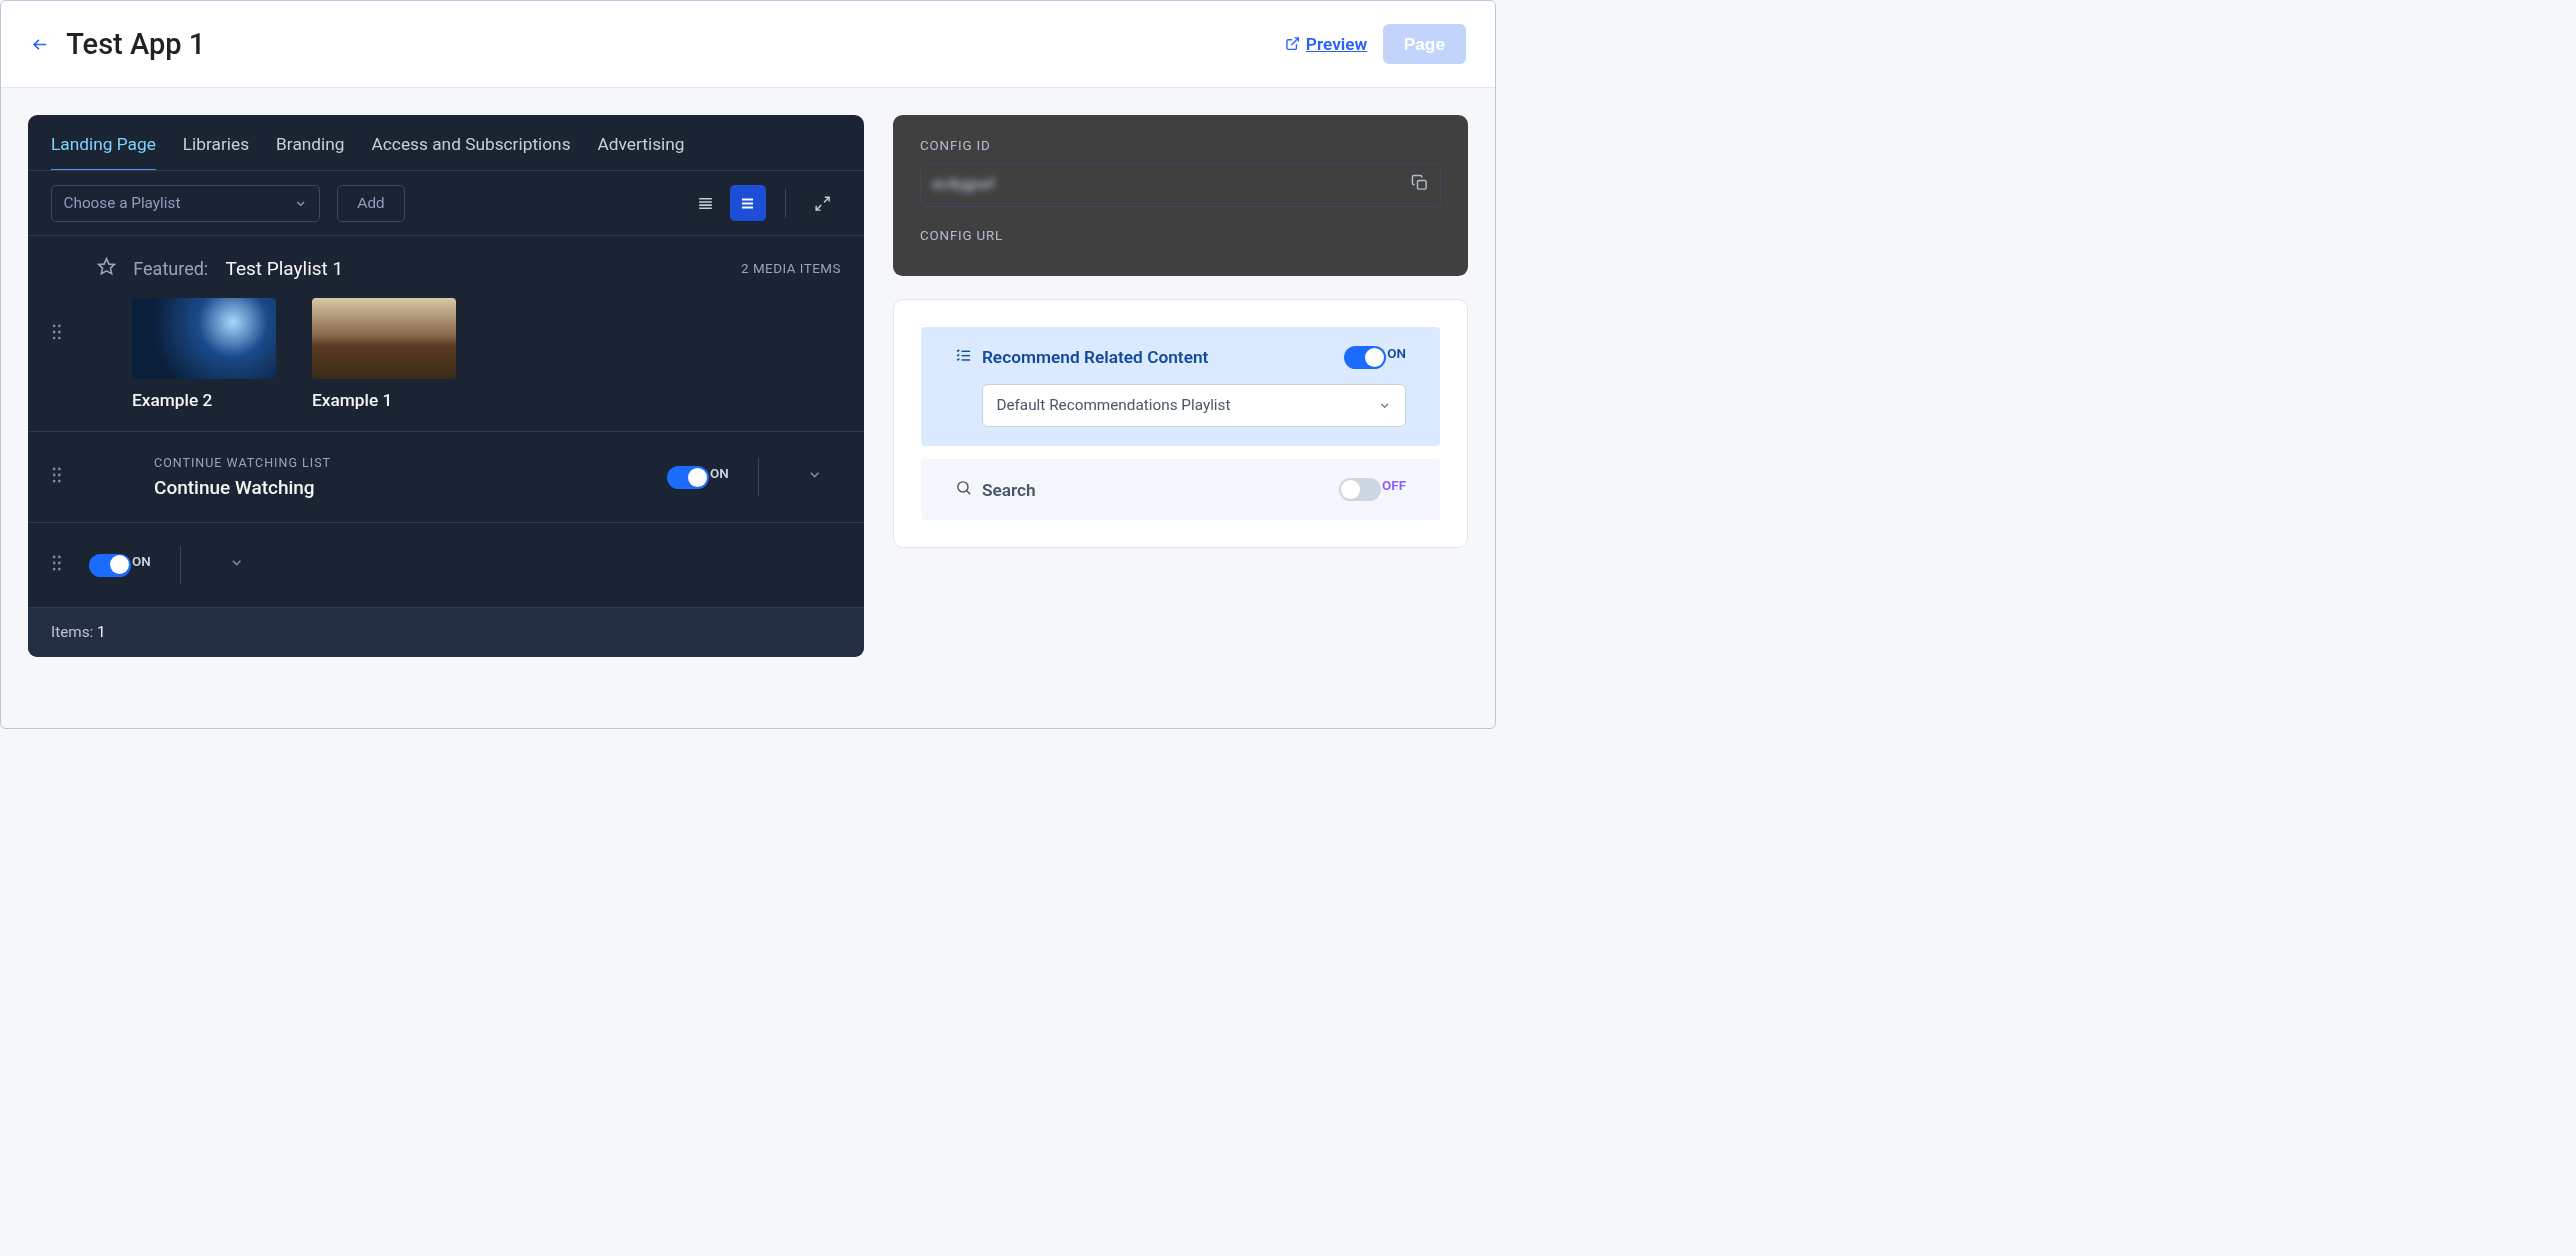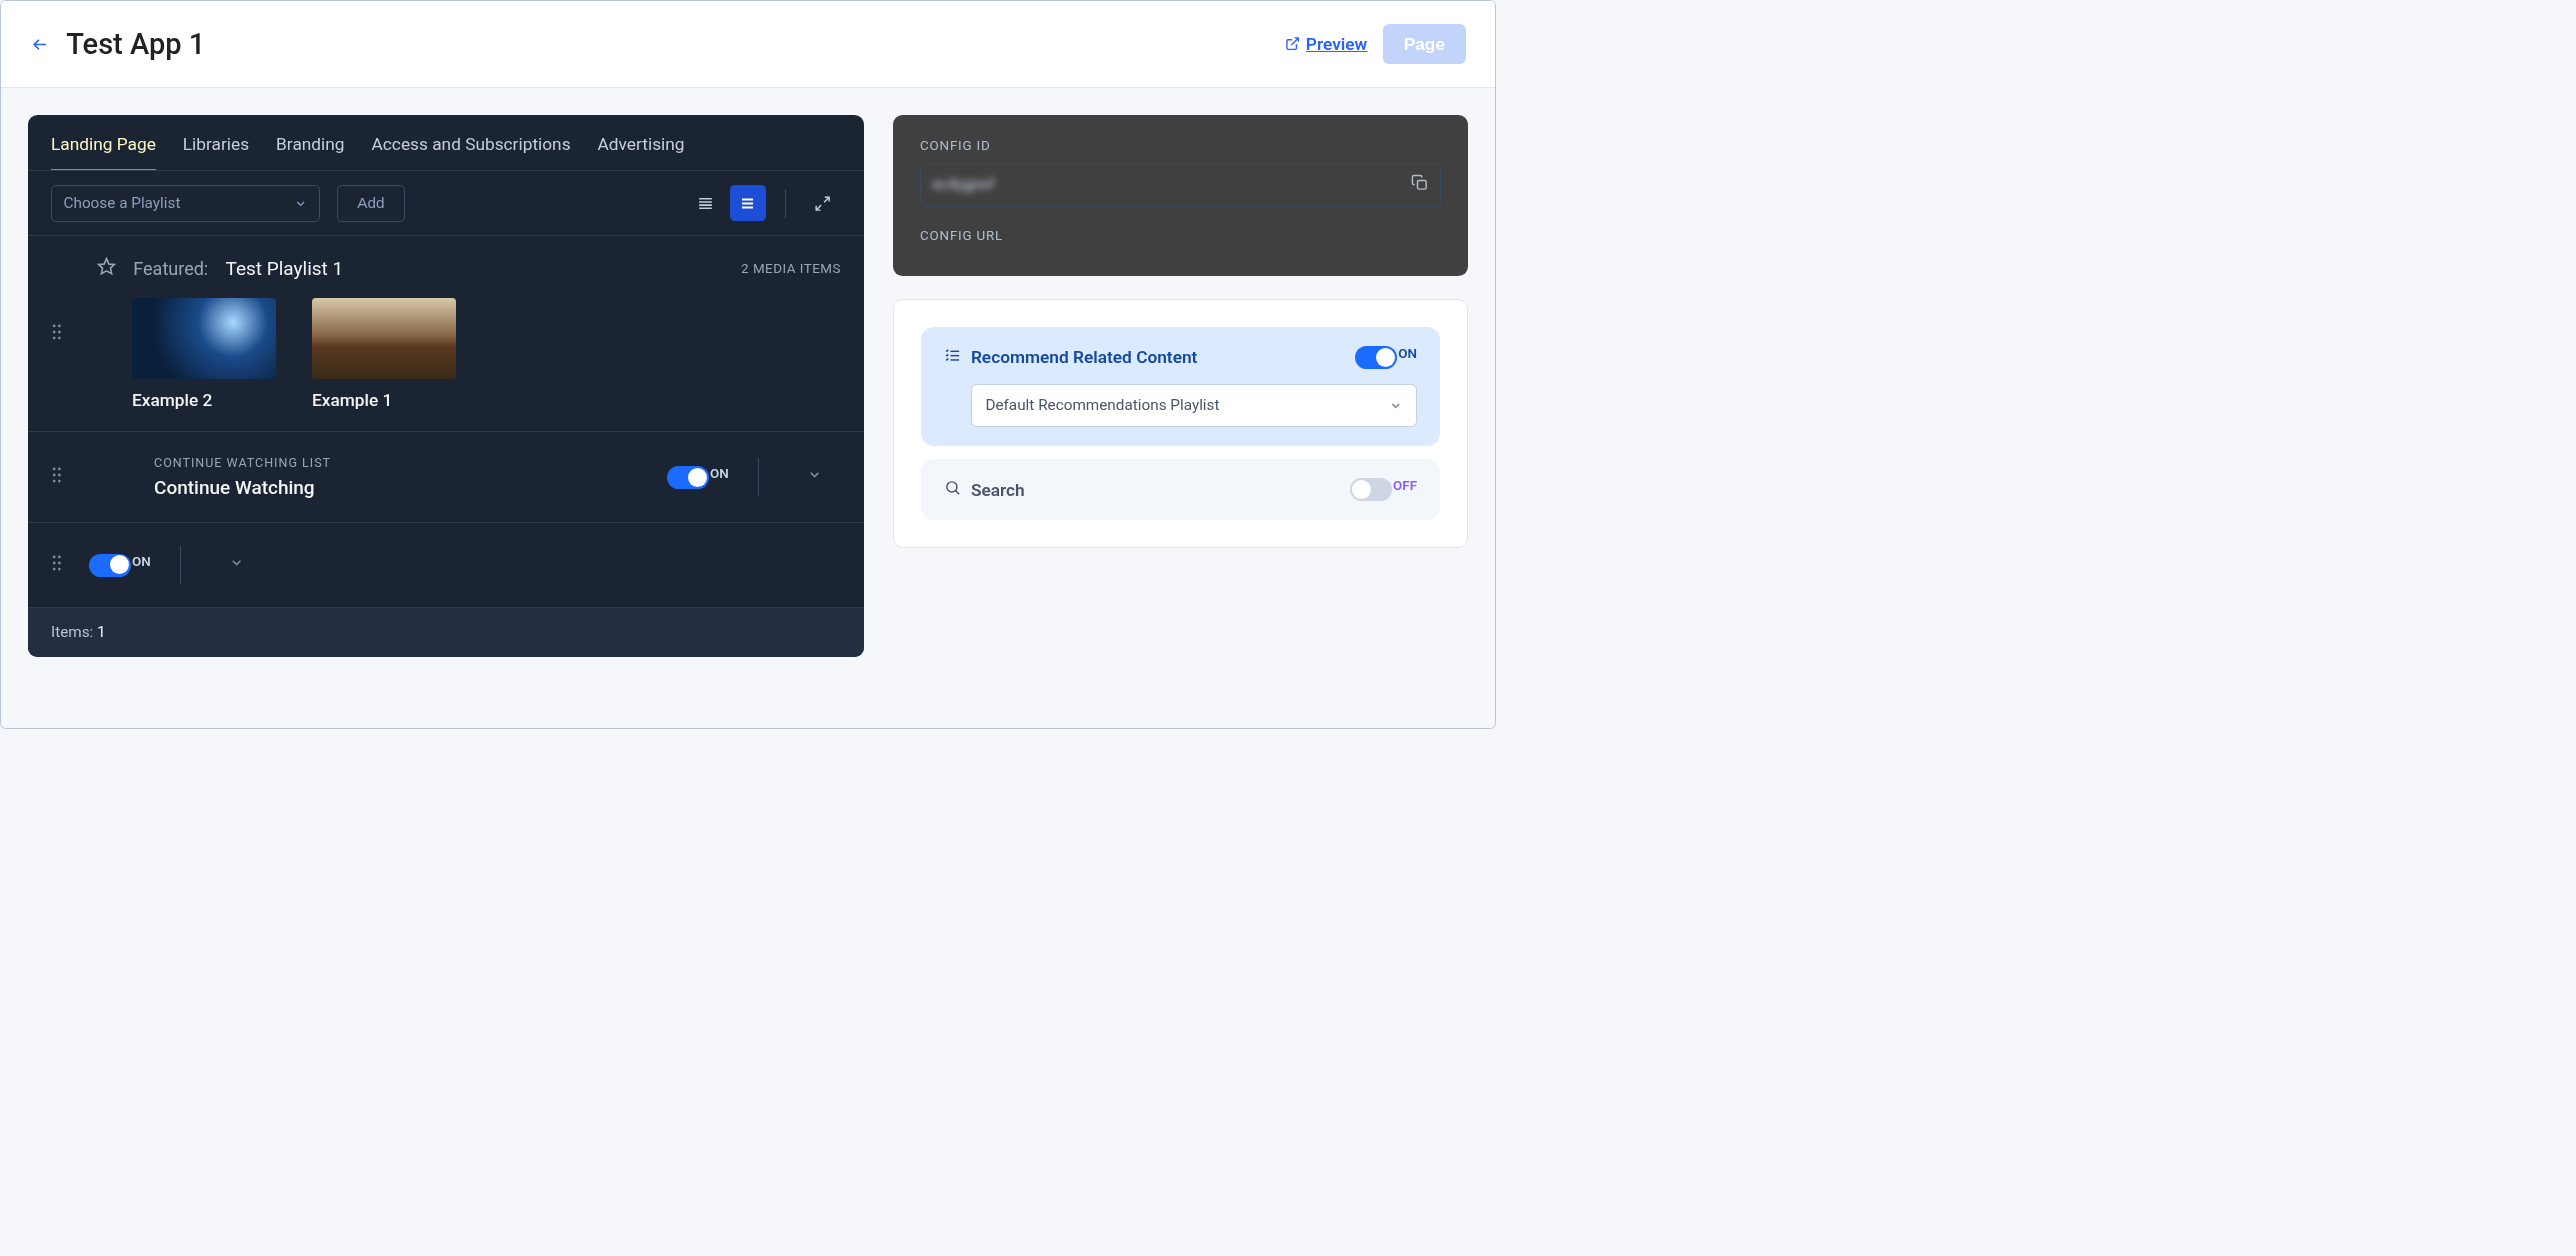--- a/index.html
+++ b/index.html
@@ -44,21 +44,21 @@
     color: #e8e8e8;
     overflow: hidden;
   }
   .tabs {
     display: flex; gap: 27px; padding: 0 23px; border-bottom: 1px solid #2d394d;
   }
   .tab {
     padding: 19px 0 15.3px 0; font-size: 17.3px; color: #c8ced9; cursor: pointer;
     border-bottom: 1.9px solid transparent;
   }
-  .tab.active { color: #fef9c3; border-bottom-color: #5a8dff; }
+  .tab.active { color: #7dd3fc; border-bottom-color: #5a8dff; }
 
   .toolbar {
     display: flex; align-items: center; padding: 13.4px 23px;
     border-bottom: 1px solid #2d394d; gap: 17.3px;
   }
   .playlist-select {
     display: flex; align-items: center; justify-content: space-between;
     width: 269px; padding: 8.6px 11.5px; border: 1px solid #3b4a63;
     border-radius: 4.8px; color: #8f9dbd; font-size: 15.3px; cursor: pointer;
   }
@@ -134,21 +134,21 @@
   }
   .cfg-input:last-child { margin-bottom: 0; }
   .copy-btn { color: #b4bdce; cursor: pointer; }
   .mono { font-family: "SFMono-Regular", Consolas, monospace; font-size:14.4px;}
   .blurred { filter: blur(3.8px); color:#c8d3e4;}
 
   .settings-panel {
     background: #fff; border-radius: 9.6px; padding: 27px; border: 1px solid #e0e5ef;
   }
   .setting-card {
-    border-radius: 13px; padding: 19px 23px; margin-bottom: 13.4px;
+    border-radius: 4px; padding: 19px 34px; margin-bottom: 13.4px;
   }
   .setting-card:last-child { margin-bottom: 0; }
   .card-blue { background: #dceaff; }
   .card-grey { background: #f3f6fb; }
   .card-head { display: flex; align-items: center; gap: 9.6px; }
   .card-title { font-size: 17.3px; font-weight: 600;}
   .card-blue .card-title { color: #134a9e; }
   .card-blue .card-icon { color: #134a9e; }
   .card-grey .card-title { color: #4a5568; }
   .card-grey .card-icon { color: #4a5568; }

